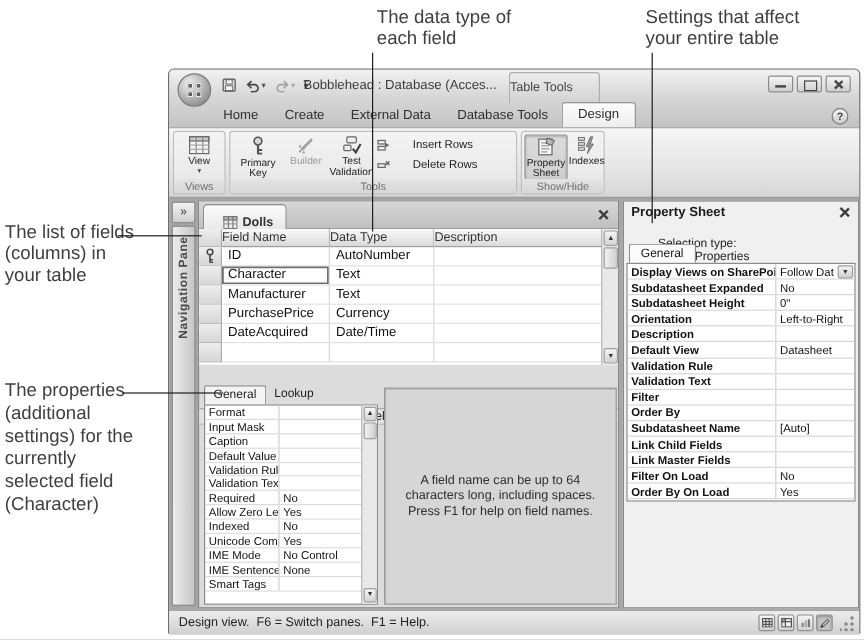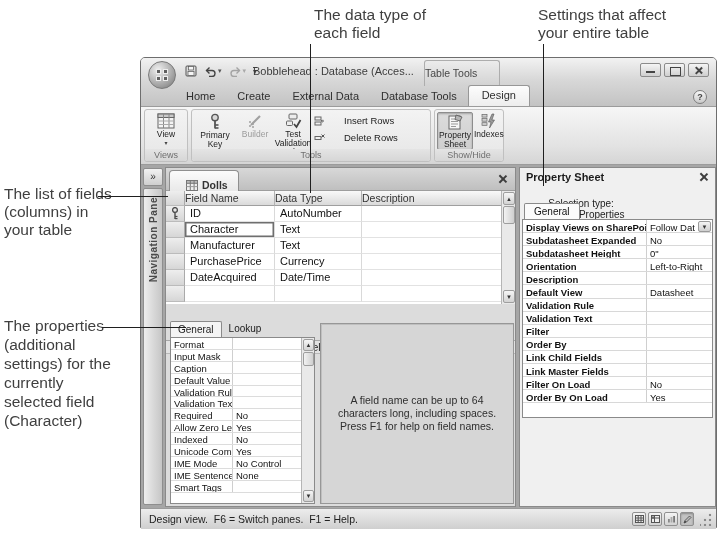--- a/index.html
+++ b/index.html
@@ -570,20 +570,24 @@
           </div>
           <div class="ps-row">
             <div class="ps-label">Filter</div>
             <div class="ps-value"></div>
           </div>
           <div class="ps-row">
             <div class="ps-label">Order By</div>
             <div class="ps-value"></div>
           </div>
           <div class="ps-row">
+            <div class="ps-label">Subdatasheet Name</div>
+            <div class="ps-value">[Auto]</div>
+          </div>
+          <div class="ps-row">
             <div class="ps-label">Link Child Fields</div>
             <div class="ps-value"></div>
           </div>
           <div class="ps-row">
             <div class="ps-label">Link Master Fields</div>
             <div class="ps-value"></div>
           </div>
           <div class="ps-row">
             <div class="ps-label">Filter On Load</div>
             <div class="ps-value">No</div>

